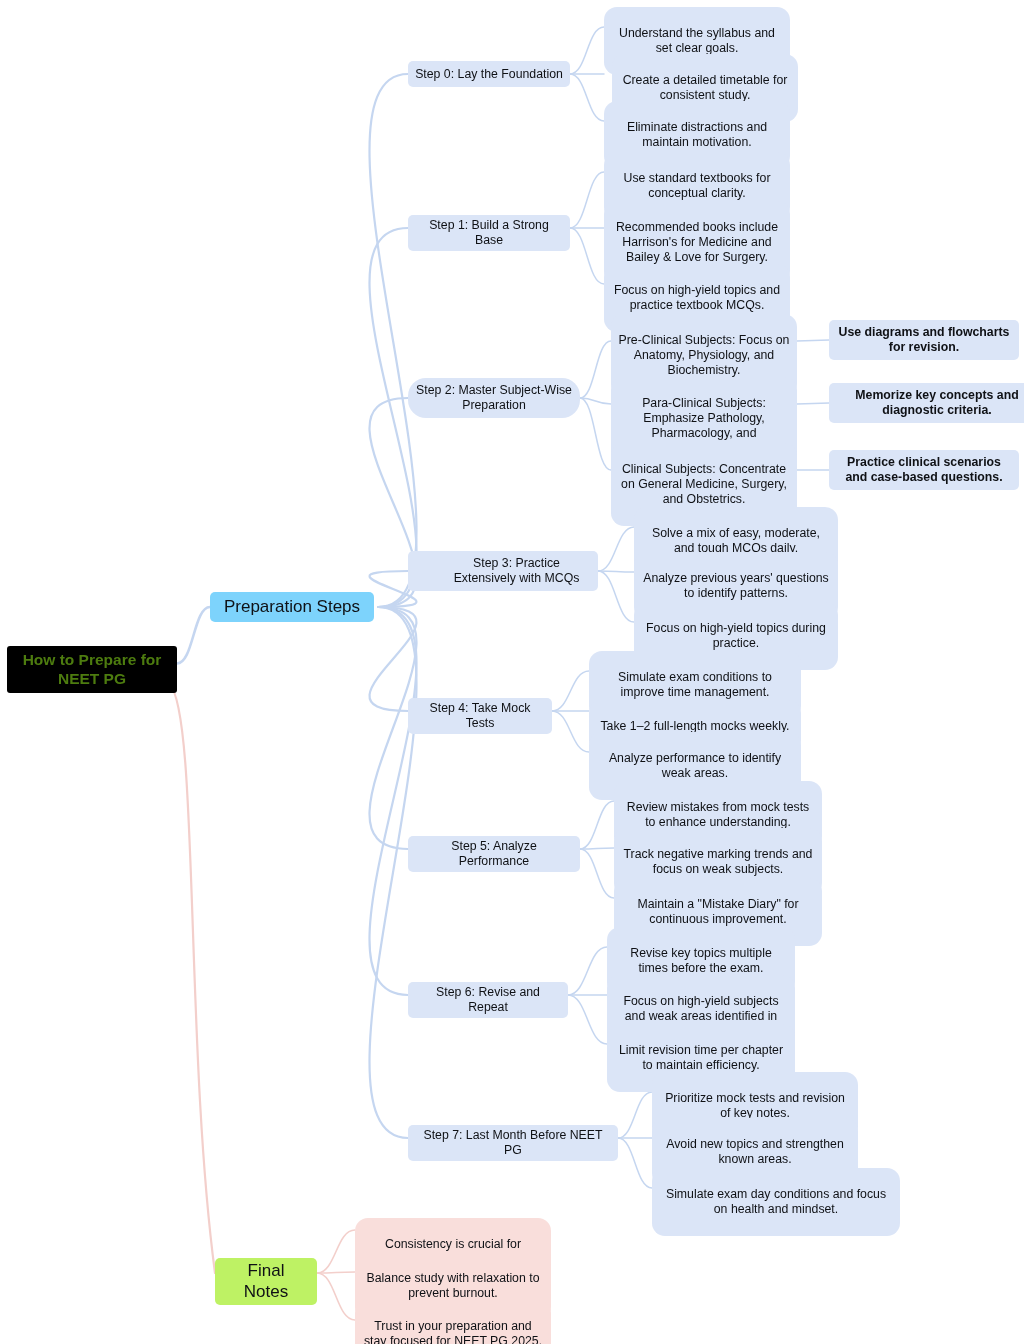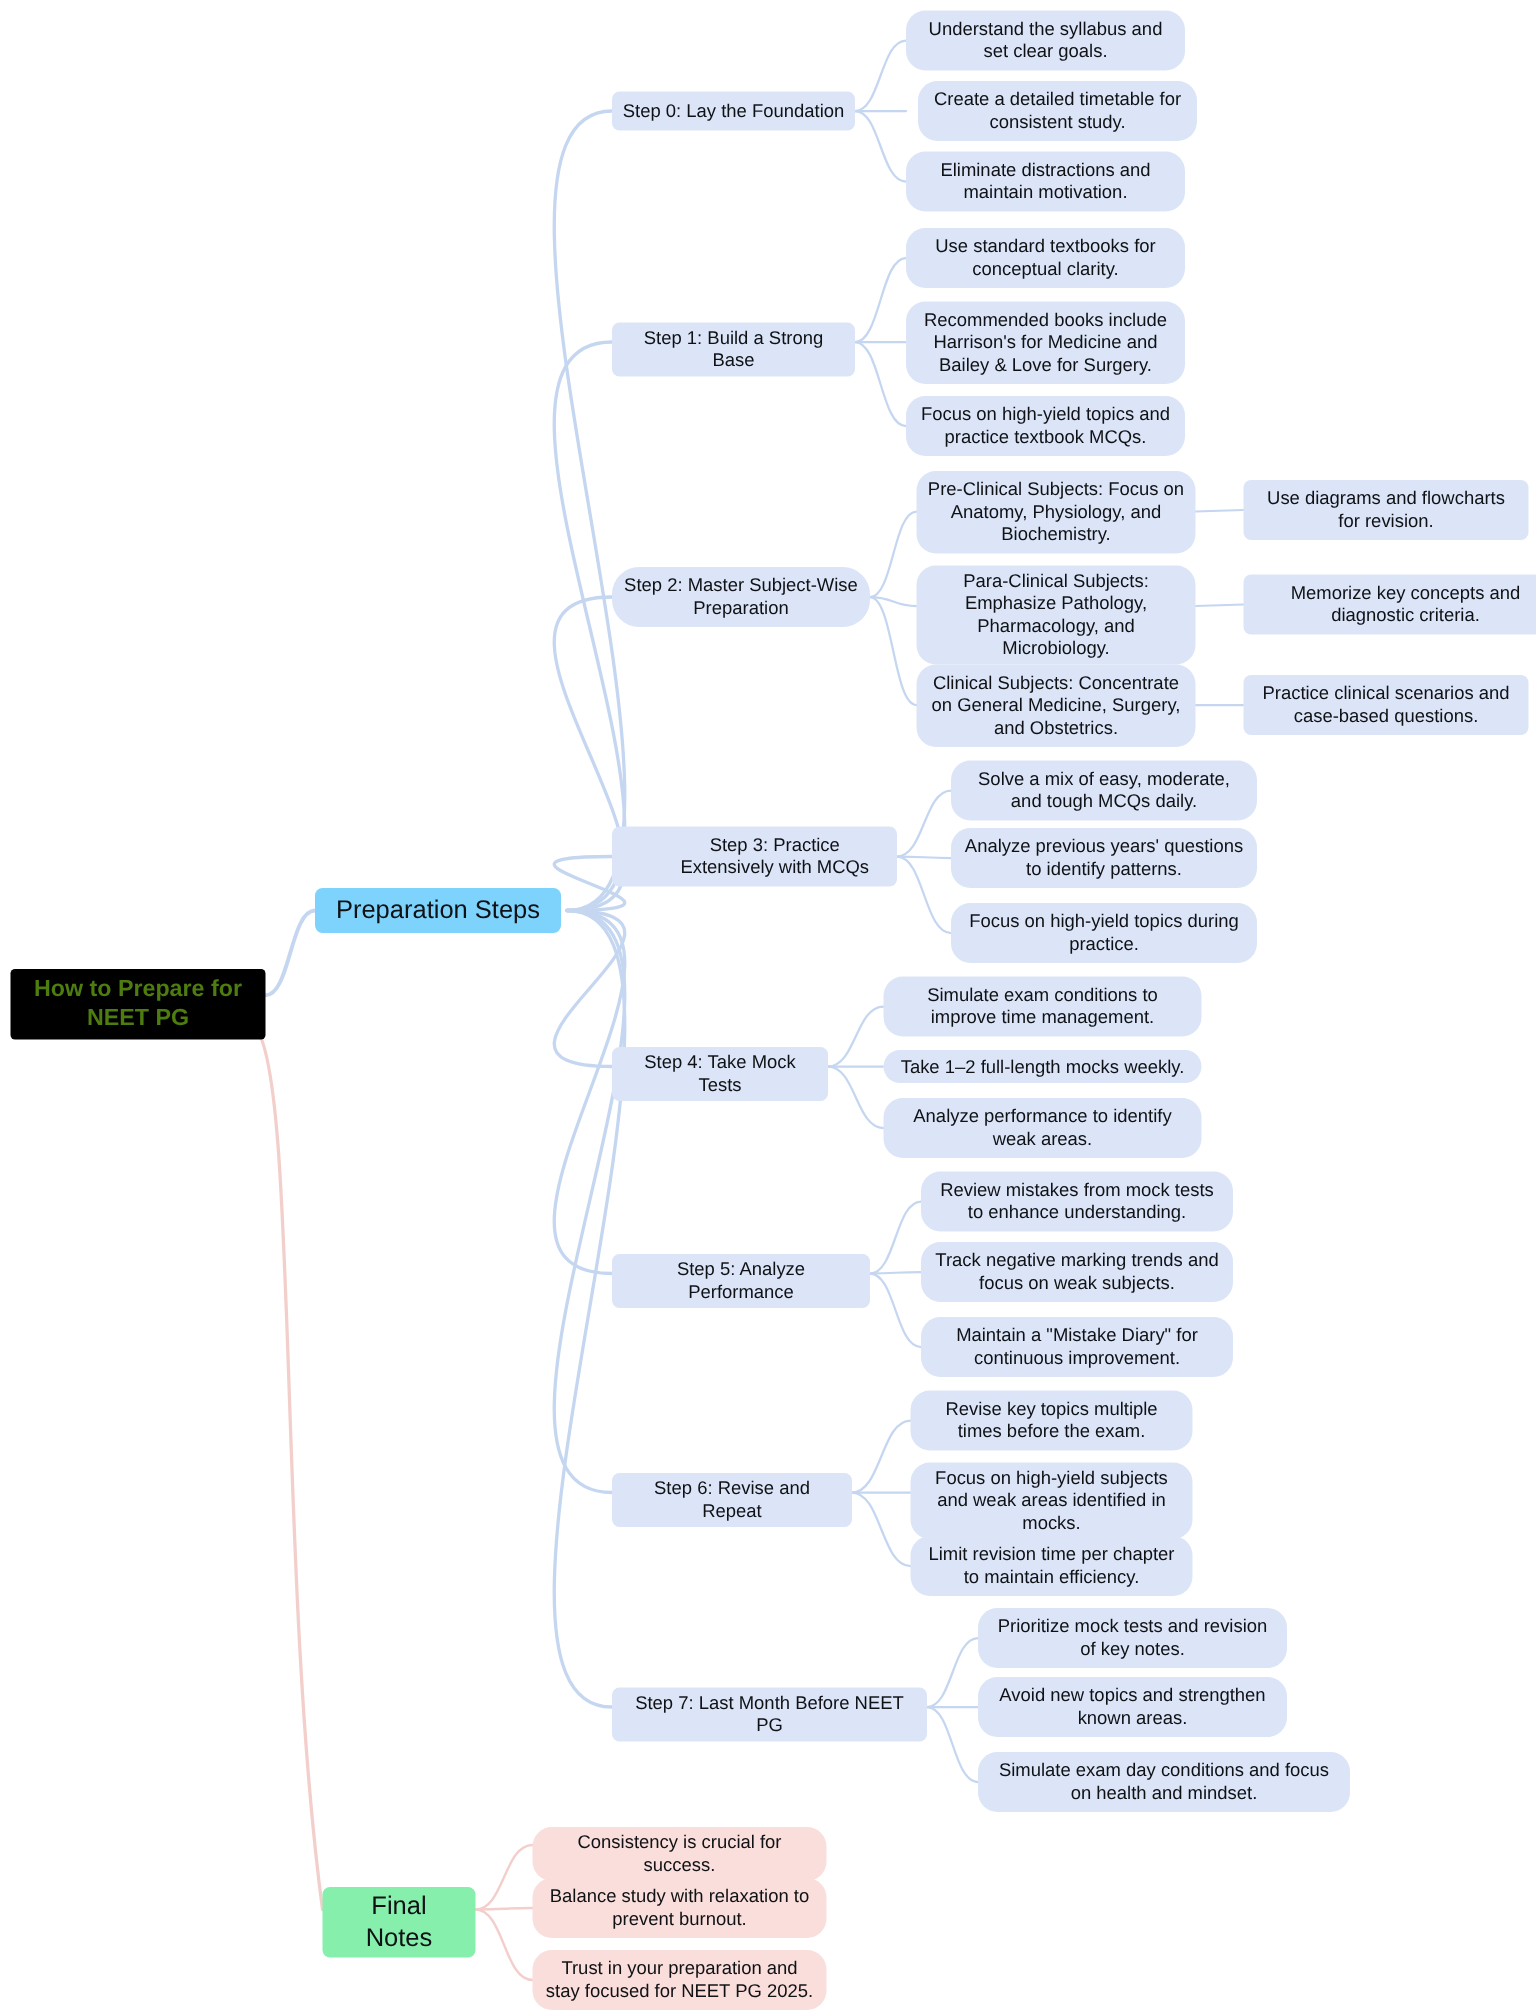--- a/index.html
+++ b/index.html
@@ -42,39 +42,40 @@
     font-size: 15.5px;
     border-radius: 3px;
     padding: 4px 8px;
   }
   .node-branch {
     font-size: 17px;
     border-radius: 5px;
     padding: 3px 9px;
   }
   .node-branch.blue { background: #7dd3fc; }
-  .node-branch.pink { background: #86efac; }
+  .node-branch.pink { background: #bef264; }
   .node-step {
     font-size: 12.3px;
     border-radius: 5px;
     padding: 3px 7px;
   }
   .node-step.blue { background: #dbe5f7; }
   .node-leaf {
     font-size: 12.3px;
     border-radius: 13px;
-    padding: 3px 7px;
+    padding: 19px 7px;
   }
   .node-leaf.blue { background: #dbe5f7; }
   .node-leaf.pink { background: #f9dedb; }
   .node-sub {
     font-size: 12.3px;
     border-radius: 5px;
     padding: 3px 7px;
     background: #dbe5f7;
+    font-weight: bold;
   }
 </style>
 </head>
 <body>
 
 <svg id="map" viewBox="0 0 1024 1344">
     <path d="M 177 663.5 C 193.5 663.5, 193.5 607, 210 607" class="edge" stroke="#c5d6f0" stroke-width="2.6"></path>
     <path d="M 169 683.5 C 199 709.5, 185 1048, 215 1273" class="edge" stroke="#f3cfcb" stroke-width="2.2"></path>
     <path d="M 378 607 C 498 607, 288 74, 408 74" class="edge" stroke="#c5d6f0" stroke-width="2.2"></path>
     <path d="M 378 607 C 498 607, 288 228, 408 228" class="edge" stroke="#c5d6f0" stroke-width="2.2"></path>

